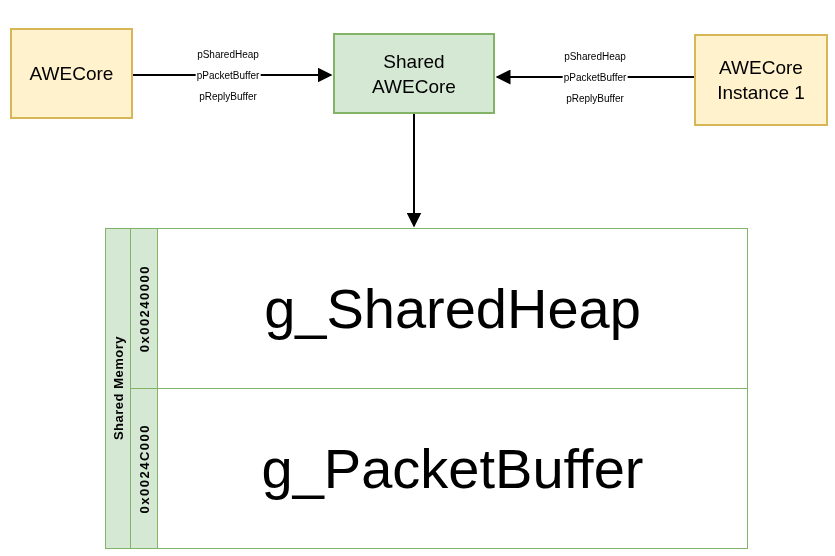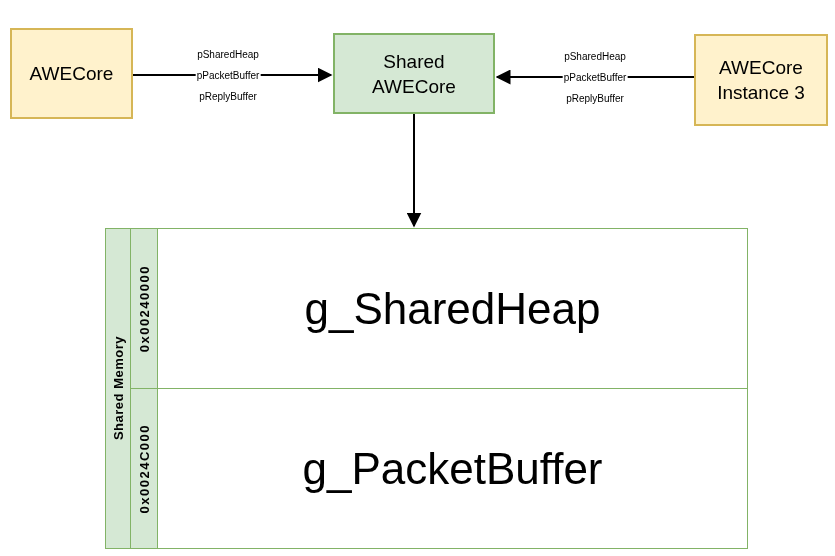--- a/index.html
+++ b/index.html
@@ -123,21 +123,21 @@
     box-sizing: border-box;
     background: #ffffff;
     display: flex;
     align-items: center;
     justify-content: center;
   }
   .region-cell-top {
     border-bottom: 1px solid var(--color-node-green-border, #82B366);
   }
   .region-name {
-    font-size: 44px;
+    font-size: 56px;
     white-space: nowrap;
   }
   .vtext {
     writing-mode: vertical-rl;
     transform: rotate(180deg);
     font-weight: bold;
     white-space: nowrap;
   }
   .side-label-text { font-size: 13px; letter-spacing: 0.5px; }
   .addr-text       { font-size: 13px; letter-spacing: 1.5px; }
@@ -151,21 +151,21 @@
     <span>AWECore</span>
   </div>
 
   <div class="node node-green node-shared">
     <span>Shared</span>
     <span>AWECore</span>
   </div>
 
   <div class="node node-yellow node-instance1">
     <span>AWECore</span>
-    <span>Instance 3</span>
+    <span>Instance 1</span>
   </div>
 
   <svg class="connectors" width="835" height="556" viewBox="0 0 835 556" xmlns="http://www.w3.org/2000/svg">
     <defs>
       <marker id="arrow" viewBox="0 0 10 10" refX="9" refY="5" markerWidth="7.5" markerHeight="7.5" orient="auto">
         <path class="arrow-head" d="M 0 0 L 10 5 L 0 10 z"></path>
       </marker>
     </defs>
     <g>
       <line class="connector-line" x1="133" y1="59" x2="331" y2="59" marker-end="url(#arrow)"></line>

